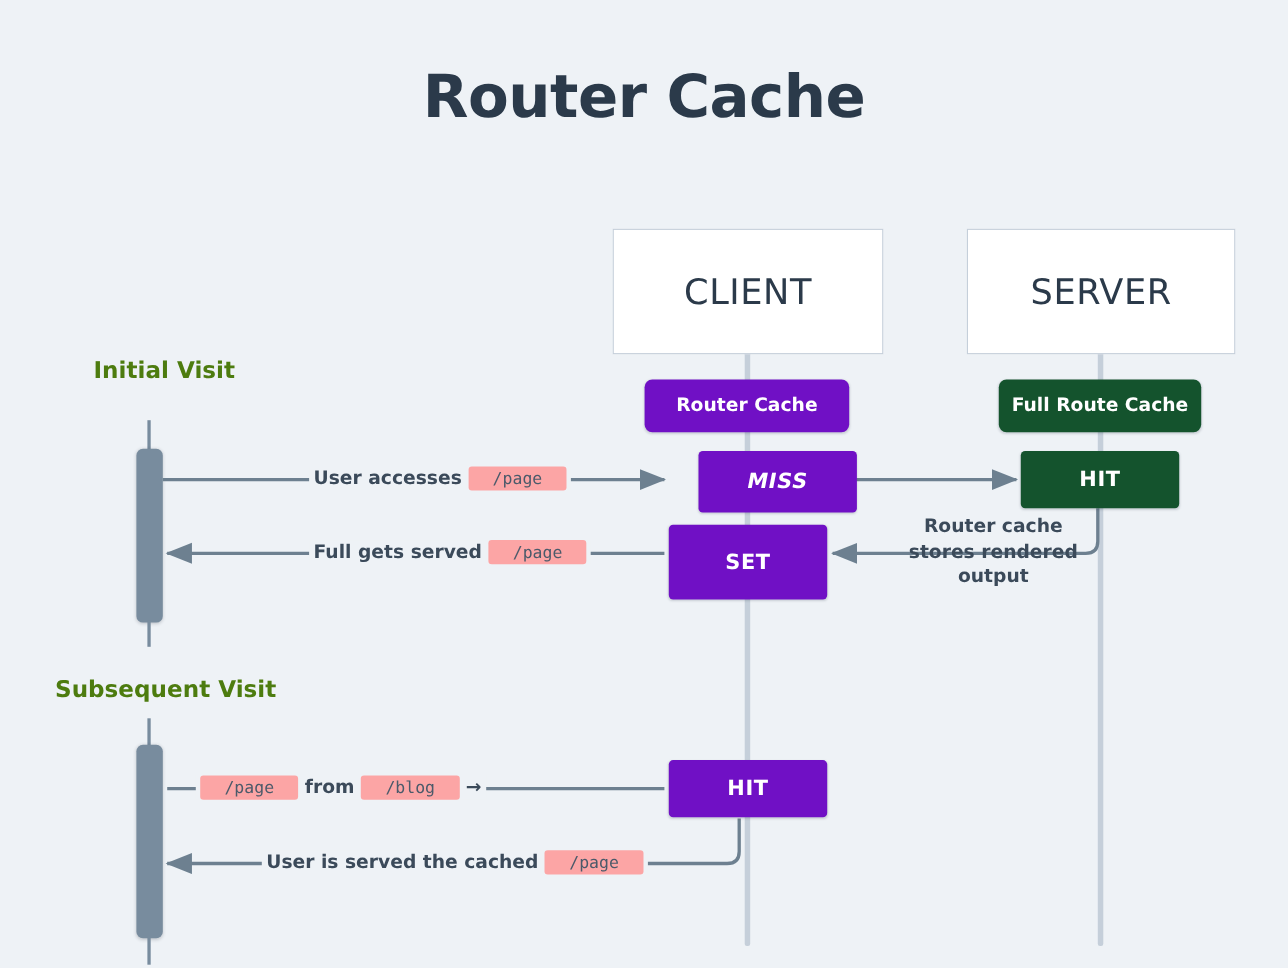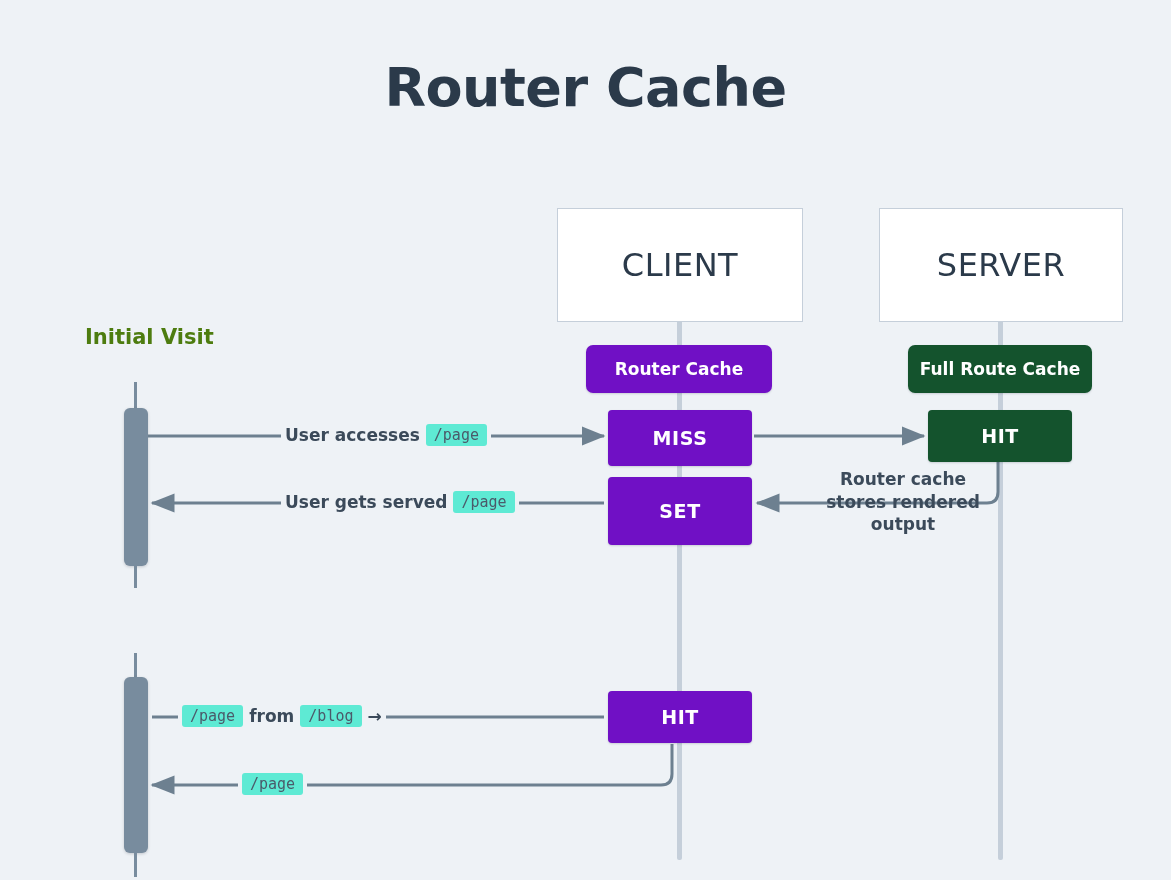--- a/index.html
+++ b/index.html
@@ -100,23 +100,23 @@
     display: flex;
     align-items: center;
     gap: 6px;
     background: #eef2f6;
     padding: 0 4px;
   }
   .code {
     font-family: "DejaVu Sans Mono", "Liberation Mono", monospace;
     font-weight: normal;
     font-size: 15px;
-    background: #5eead4;
+    background: #fca5a5;
     color: #4b5a6a;
-    padding: 2px 8px;
+    padding: 2px 22px;
     border-radius: 3px;
   }
 
   
   .note {
     position: absolute;
     font-size: 17px;
     font-weight: bold;
     color: #3b4a5a;
     text-align: center;
@@ -151,20 +151,21 @@
   </div>
 
   <div class="badge cache-label purple" style="left:586px; top:345px; width:186px; height:48px;">
     <span>Router Cache</span>
   </div>
   <div class="badge cache-label blue" style="left:908px; top:345px; width:184px; height:48px;">
     <span>Full Route Cache</span>
   </div>
 
   <div class="section-label" style="left:85px; top:325px;">Initial Visit</div>
+  <div class="section-label" style="left:50px; top:615px;">Subsequent Visit</div>
 
   <div class="actor-stem" style="left:134px; top:382px; height:28px;"></div>
   <div class="activation" style="left:124px; top:408px; height:158px;"></div>
   <div class="actor-stem" style="left:134px; top:564px; height:24px;"></div>
 
   <div class="actor-stem" style="left:134px; top:653px; height:26px;"></div>
   <div class="activation" style="left:124px; top:677px; height:176px;"></div>
   <div class="actor-stem" style="left:134px; top:851px; height:26px;"></div>
 
   <svg id="wires" viewBox="0 0 1171 880">
@@ -180,51 +181,52 @@
 
     <path d="M998,462 L998,492 Q998,503 987,503 L757,503" fill="none" stroke="#6d8090" stroke-width="3" marker-end="url(#arrowhead)"></path>
 
     <line x1="604" y1="503" x2="152" y2="503" stroke="#6d8090" stroke-width="3" marker-end="url(#arrowhead)"></line>
 
     <line x1="152" y1="717" x2="604" y2="717" stroke="#6d8090" stroke-width="3"></line>
 
     <path d="M672,744 L672,774 Q672,785 661,785 L152,785" fill="none" stroke="#6d8090" stroke-width="3" marker-end="url(#arrowhead)"></path>
   </svg>
 
-  <div class="badge state purple" style="left:608px; top:410px; width:144px; height:56px;">
+  <div class="badge state purple" style="left:635px; top:410px; width:144px; height:56px;font-style:italic;">
     <span>MISS</span>
   </div>
   <div class="badge state blue" style="left:928px; top:410px; width:144px; height:52px;">
     <span>HIT</span>
   </div>
   <div class="badge state purple" style="left:608px; top:477px; width:144px; height:68px;">
     <span>SET</span>
   </div>
   <div class="badge state purple" style="left:608px; top:691px; width:144px; height:52px;">
     <span>HIT</span>
   </div>
 
   <div class="msg-label" style="left:281px; top:424px;justify-content:space-between;">
     <span>User accesses</span>
     <span class="code">/page</span>
   </div>
 
   <div class="msg-label" style="left:281px; top:491px;">
-    <span>User gets served</span>
+    <span>Full gets served</span>
     <span class="code">/page</span>
   </div>
 
   <div class="msg-label" style="left:178px; top:705px;">
     <span class="code">/page</span>
     <span>from</span>
     <span class="code">/blog</span>
     <span>→</span>
   </div>
 
   <div class="msg-label" style="left:238px; top:773px;">
+    <span>User is served the cached</span>
     <span class="code">/page</span>
   </div>
 
   <div class="note" style="left:818px; top:468px; width:170px;">
     <div>Router cache</div>
     <div>stores rendered</div>
     <div>output</div>
   </div>
 
 </div>

